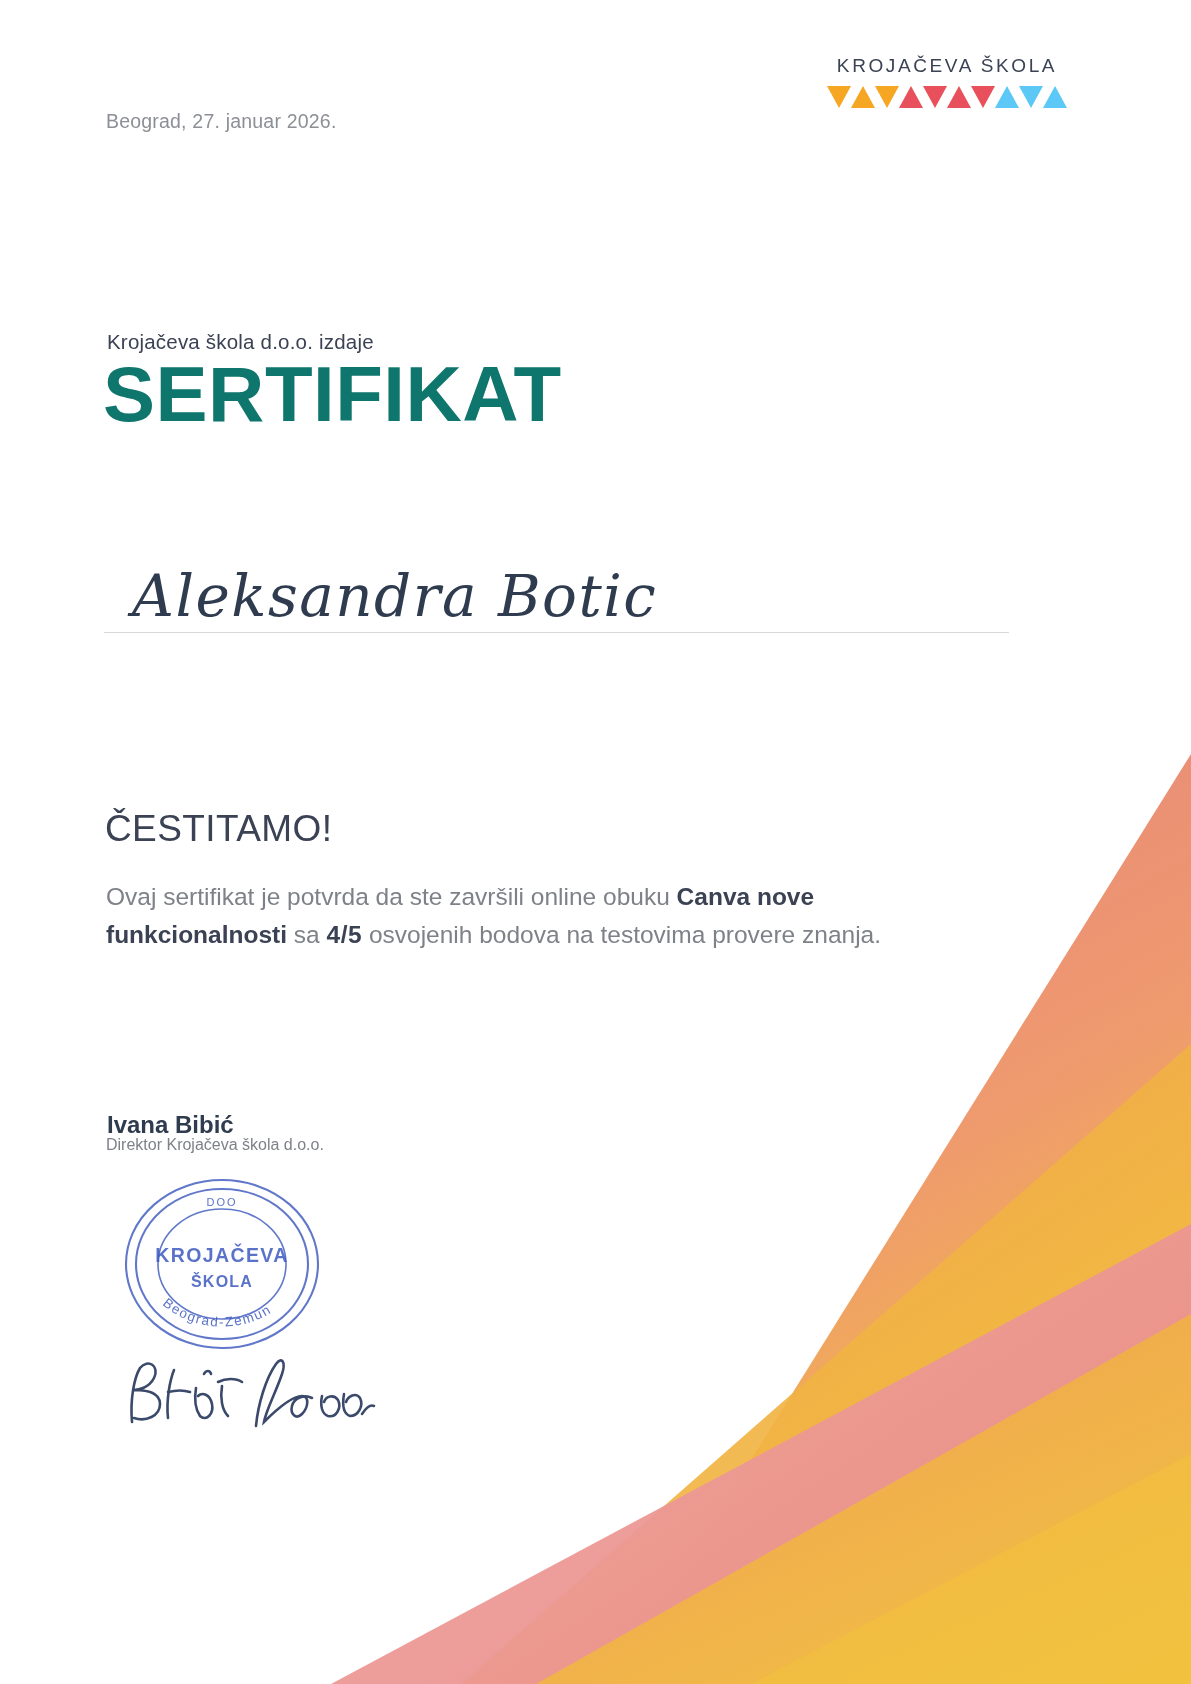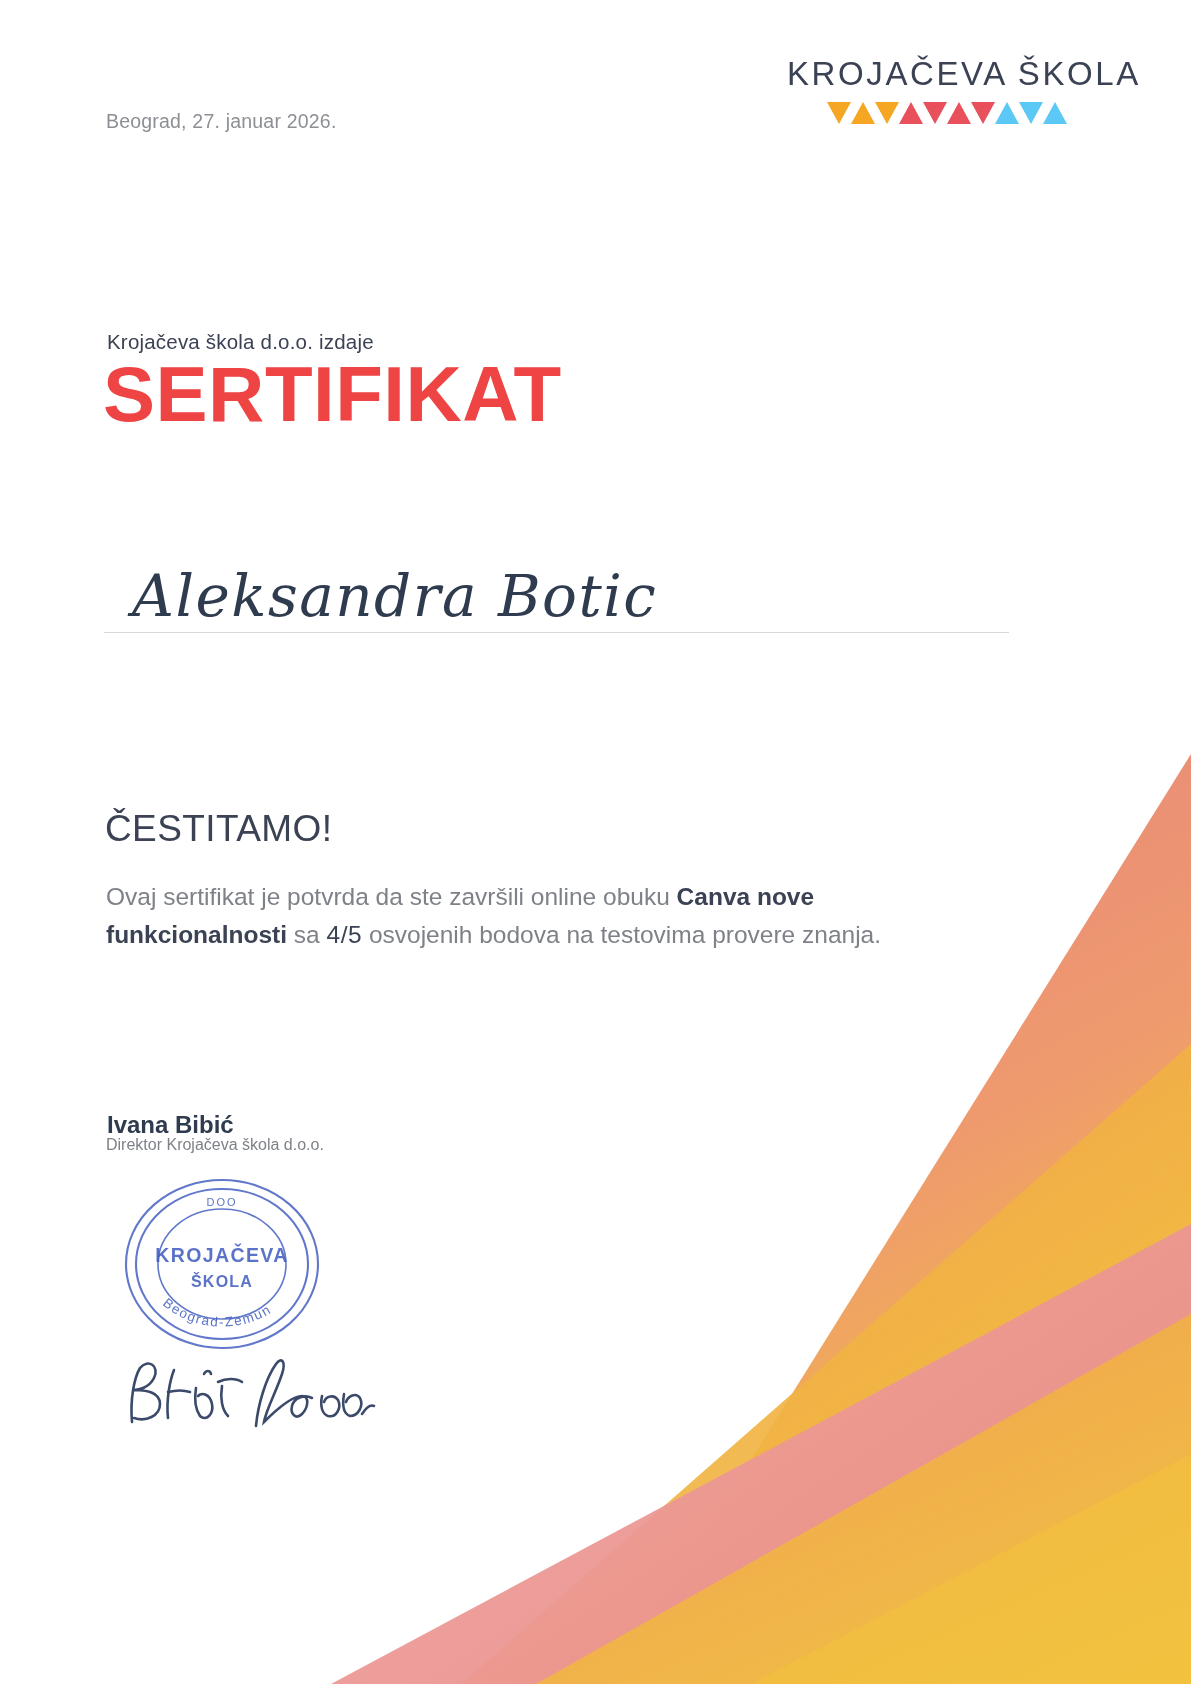--- a/index.html
+++ b/index.html
@@ -39,21 +39,21 @@
     letter-spacing: 0.2px;
   }
   #logo-block {
     position: absolute;
     right: 84px;
     top: 55px;
     width: 320px;
     text-align: center;
   }
   #logo-text {
-    font-size: 33px;
+    font-size: 19px;
     letter-spacing: 2.6px;
     color: #3b4254;
     font-weight: 500;
     white-space: nowrap;
   }
   #logo-zigzag {
     margin-top: 9px;
     display: flex;
     justify-content: center;
     gap: 0px;
@@ -81,21 +81,21 @@
     font-size: 20.5px;
     color: #3b4254;
     letter-spacing: 0.2px;
   }
   #cert-title {
     position: absolute;
     left: 103px;
     top: 355px;
     font-size: 78px;
     font-weight: bold;
-    color: #ef4444;
+    color: #0f766e;
     letter-spacing: 0.5px;
     line-height: 1;
   }
 
   #recipient {
     position: absolute;
     left: 104px;
     top: 562px;
     font-size: 58px;
     color: #2f3b4e;
@@ -140,21 +140,21 @@
     font-size: 24.5px;
     line-height: 1.55;
     color: #7e8288;
   }
   #body-text b {
     color: #3b4254;
     font-weight: bold;
   }
   #body-text .score {
     color: #3b4254;
-    font-weight: normal;
+    font-weight: bold;
     letter-spacing: 0.5px;
     margin-top: 36px;
   }
 
   
   #signer-name {
     position: absolute;
     left: 107px;
     top: 1098px;
     font-size: 24px;

